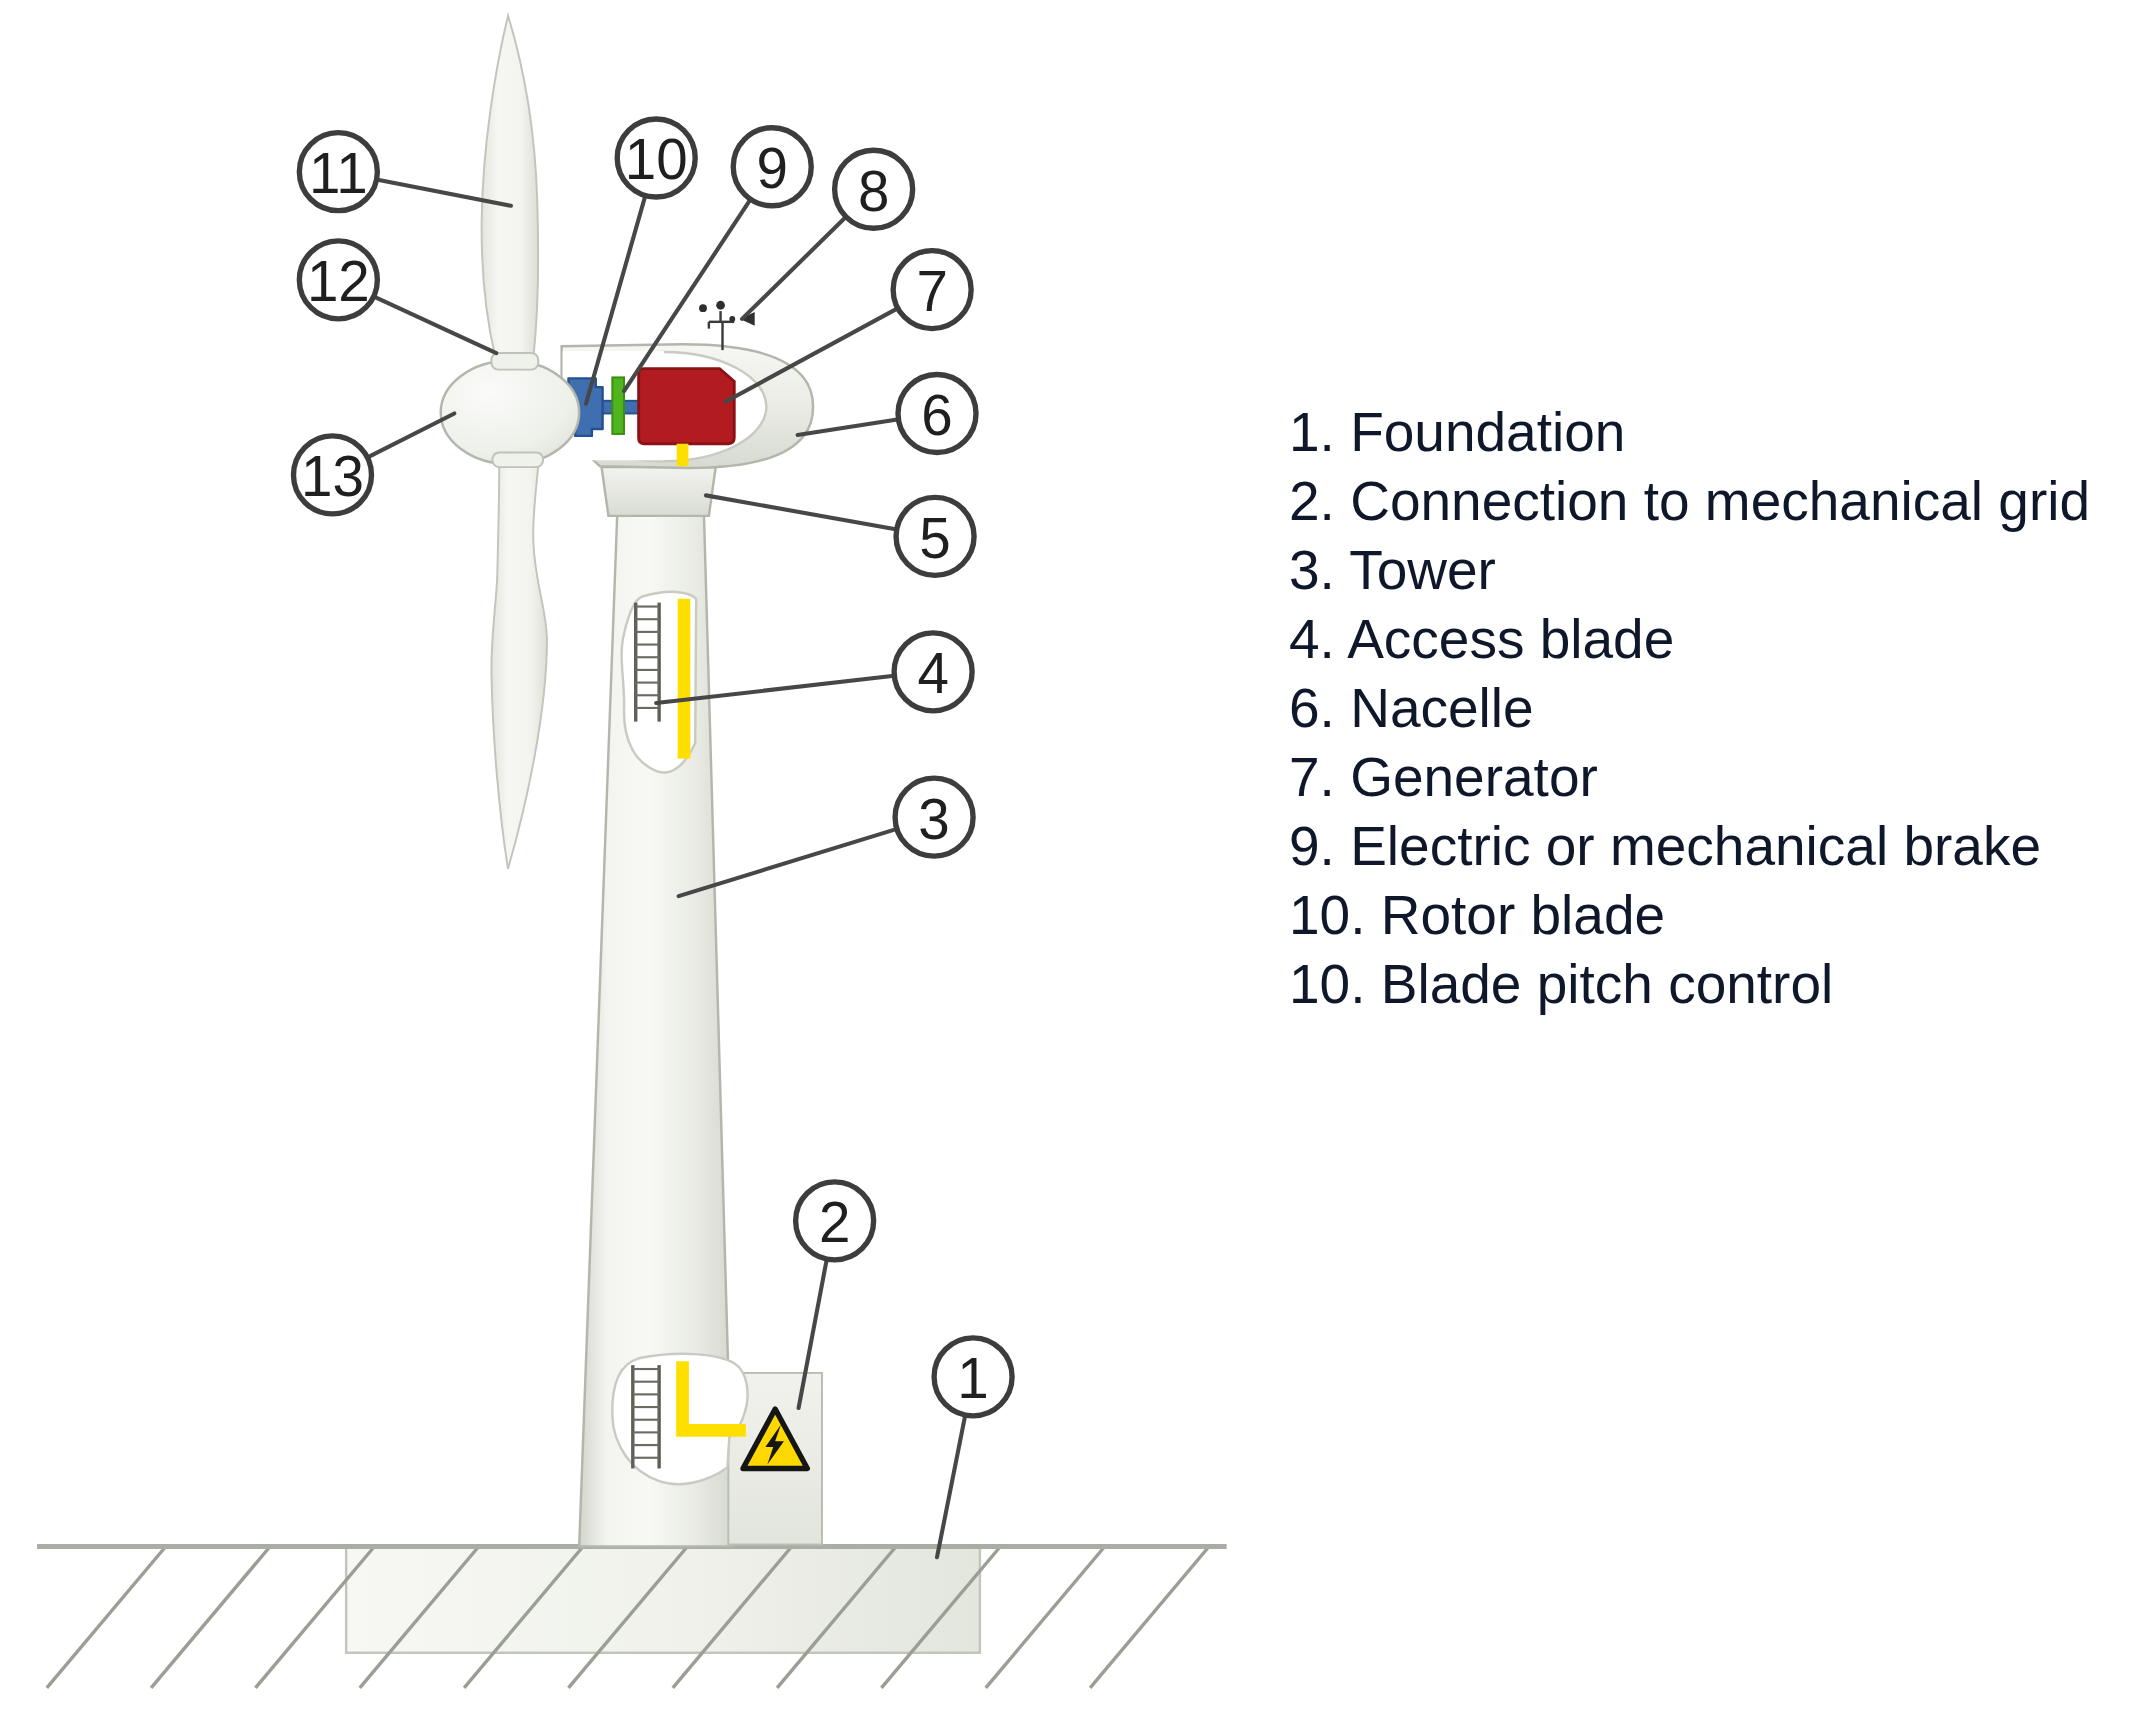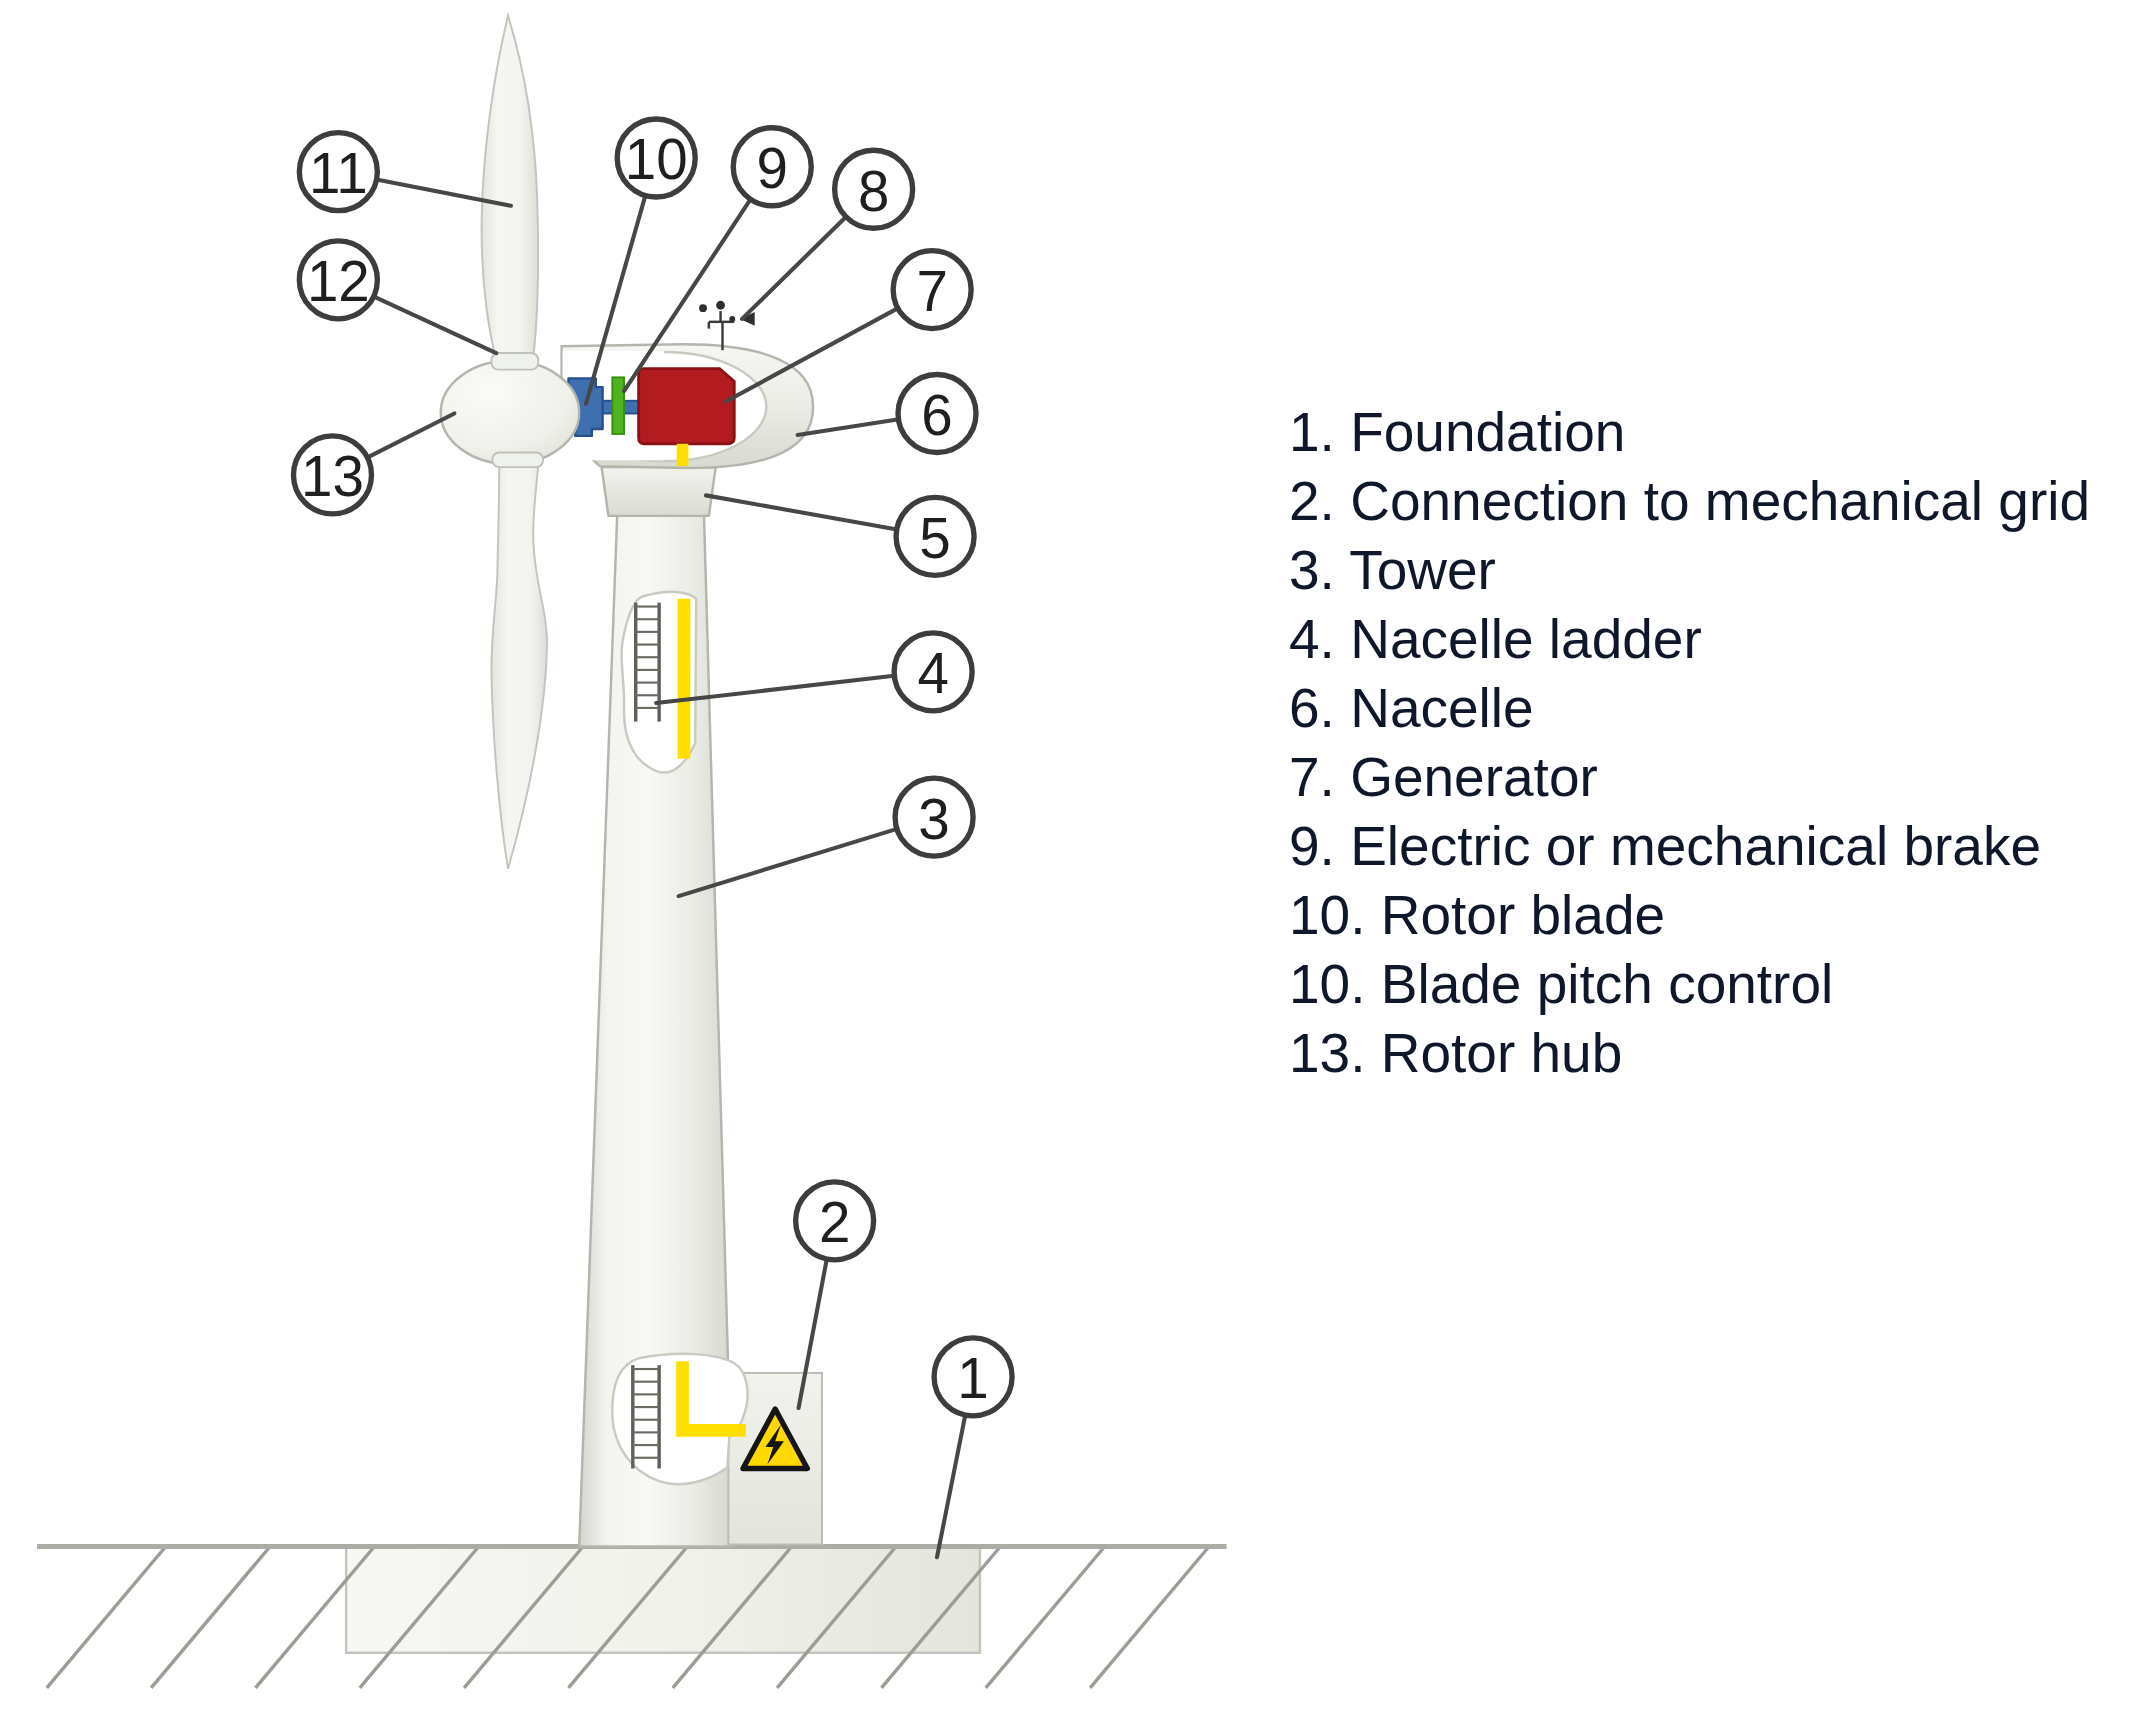--- a/index.html
+++ b/index.html
@@ -228,23 +228,22 @@
   <g>
     <circle class="callout-circle" cx="341" cy="487" r="40"></circle>
     <text class="callout-num" x="341" y="489">13</text>
   </g>
 </svg>
 
 <div id="legend">
   <div class="legend-line"><span>1.</span> <span>Foundation</span></div>
   <div class="legend-line"><span>2.</span> <span>Connection to mechanical grid</span></div>
   <div class="legend-line"><span>3.</span> <span>Tower</span></div>
-  <div class="legend-line"><span>4.</span> <span>Nacelle ladder</span></div>
+  <div class="legend-line"><span>4.</span> <span>Access blade</span></div>
   <div class="legend-line"><span>6.</span> <span>Nacelle</span></div>
   <div class="legend-line"><span>7.</span> <span>Generator</span></div>
   <div class="legend-line"><span>9.</span> <span>Electric or mechanical brake</span></div>
   <div class="legend-line"><span>10.</span> <span>Rotor blade</span></div>
   <div class="legend-line"><span>10.</span> <span>Blade pitch control</span></div>
-  <div class="legend-line"><span>13.</span> <span>Rotor hub</span></div>
 </div>
 
 </div>
 
 
 </body></html>

